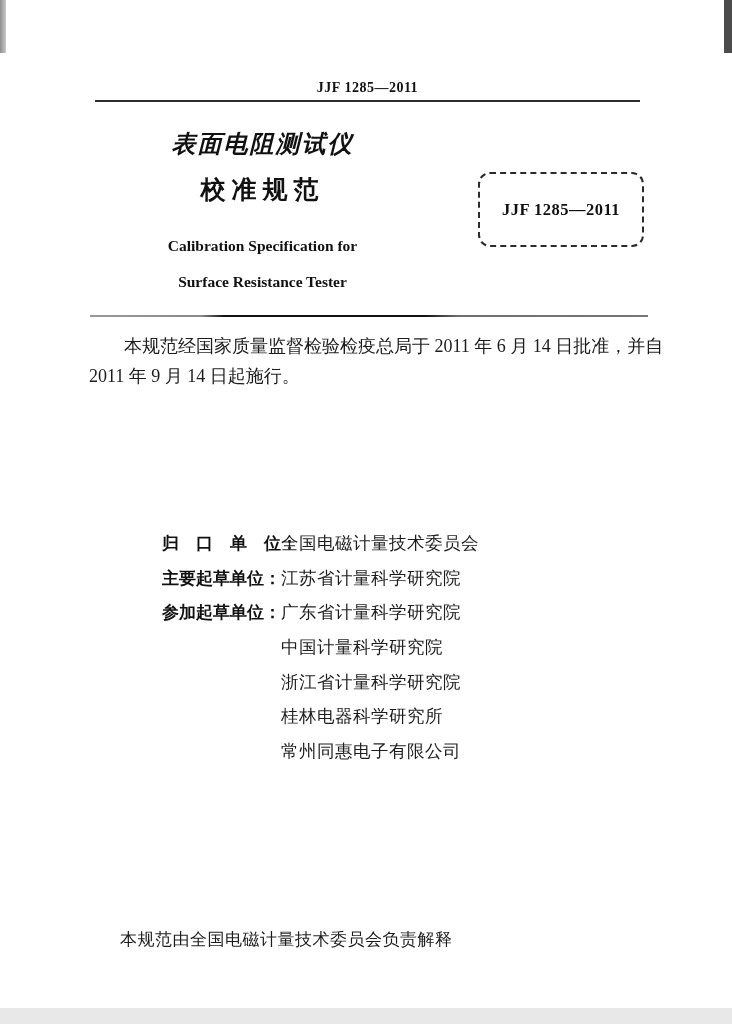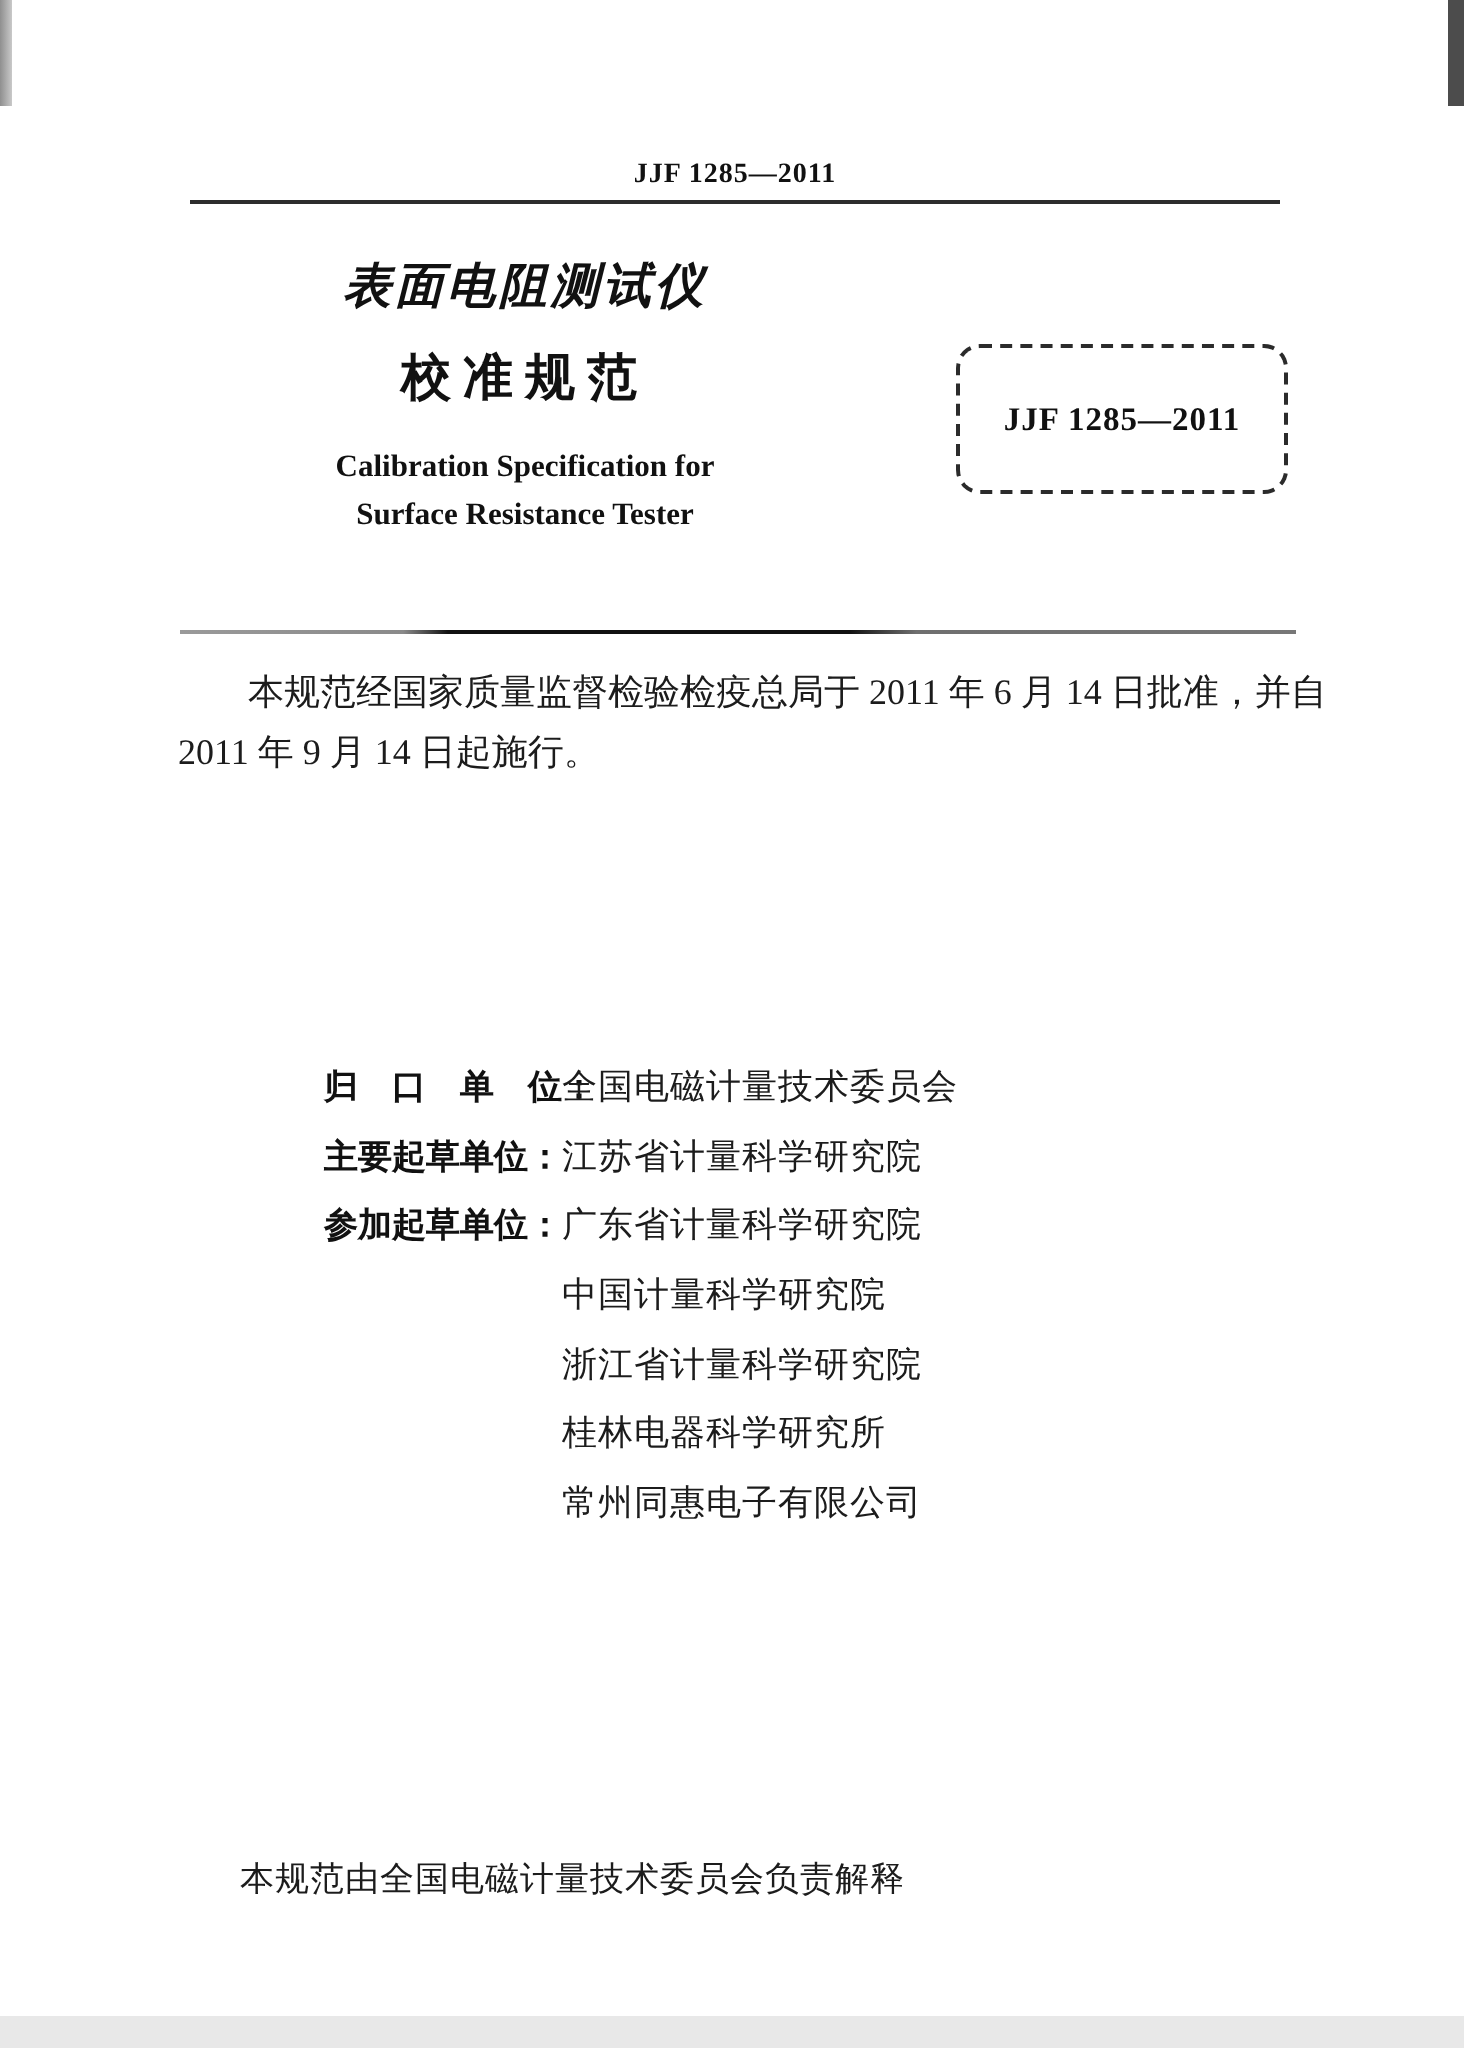--- a/index.html
+++ b/index.html
@@ -46,22 +46,22 @@
   .title-zh-1 {
     font-family: "Liberation Sans", "DejaVu Sans", sans-serif;
     font-weight: bold; font-size: 24px; letter-spacing: 2px;
     color: #111; line-height: 1; font-style: italic;
   }
   .title-zh-2 {
     font-family: "Liberation Sans", "DejaVu Sans", sans-serif;
     font-weight: bold; font-size: 25px; letter-spacing: 6px;
     color: #111; line-height: 1; margin-top: 21px;
   }
-  .title-en-1 { font-weight: bold; font-size: 15.5px; margin-top: 24px; line-height: 1; color: #111; }
-  .title-en-2 { font-weight: bold; font-size: 15.5px; margin-top: 8px; line-height: 1; color: #111; }
+  .title-en-1 { font-weight: bold; font-size: 15.5px; margin-top: 36px; line-height: 1; color: #111; }
+  .title-en-2 { font-weight: bold; font-size: 15.5px; margin-top: 20px; line-height: 1; color: #111; }
 
   
   .badge-box {
     position: absolute; left: 478px; top: 172px;
     width: 162px; height: 71px;
     border: 2.5px dashed #2b2b2b;
     border-radius: 12px;
     display: flex; align-items: center; justify-content: center;
   }
   .badge-text {

